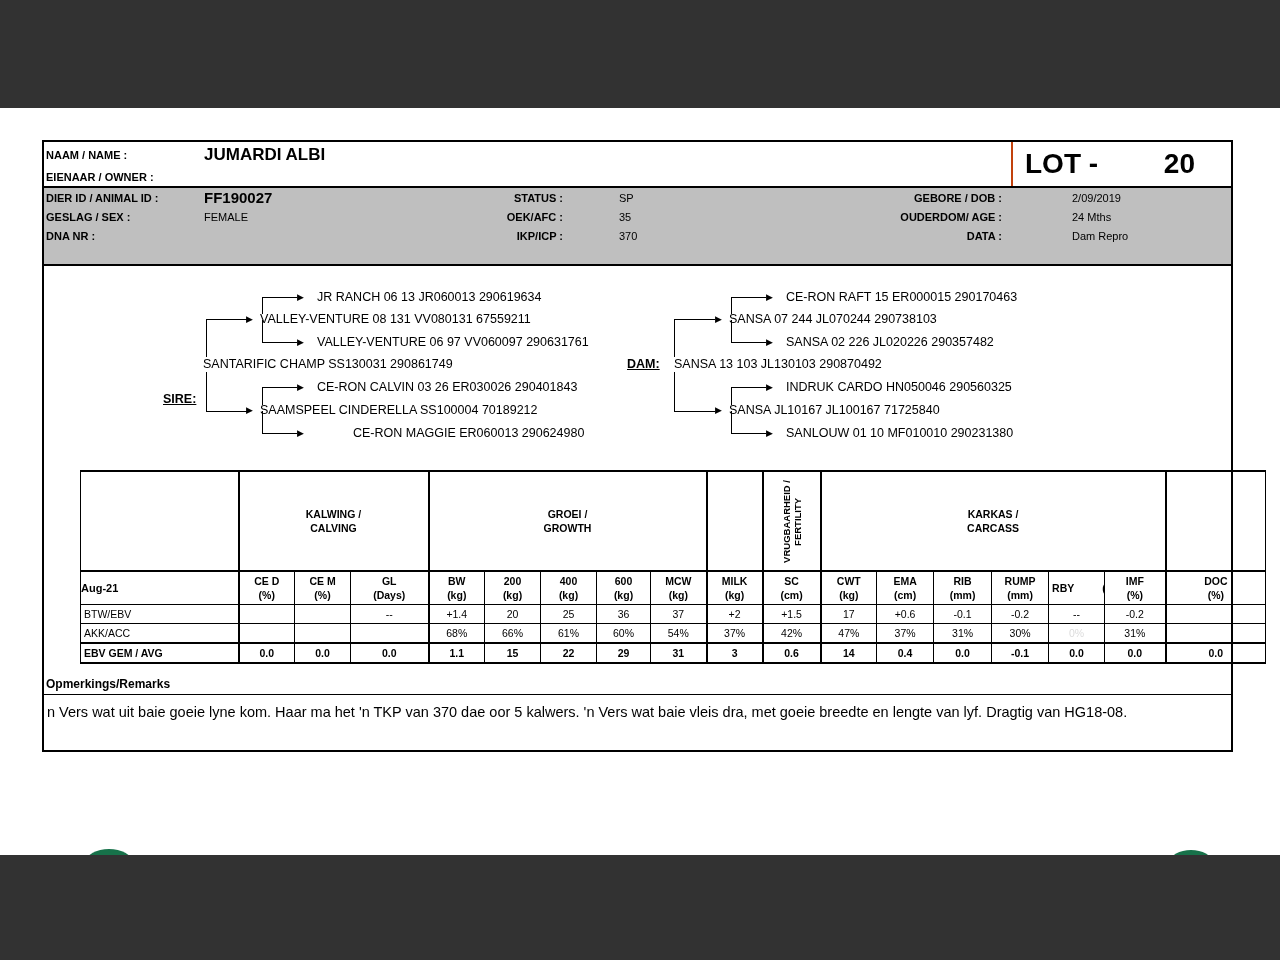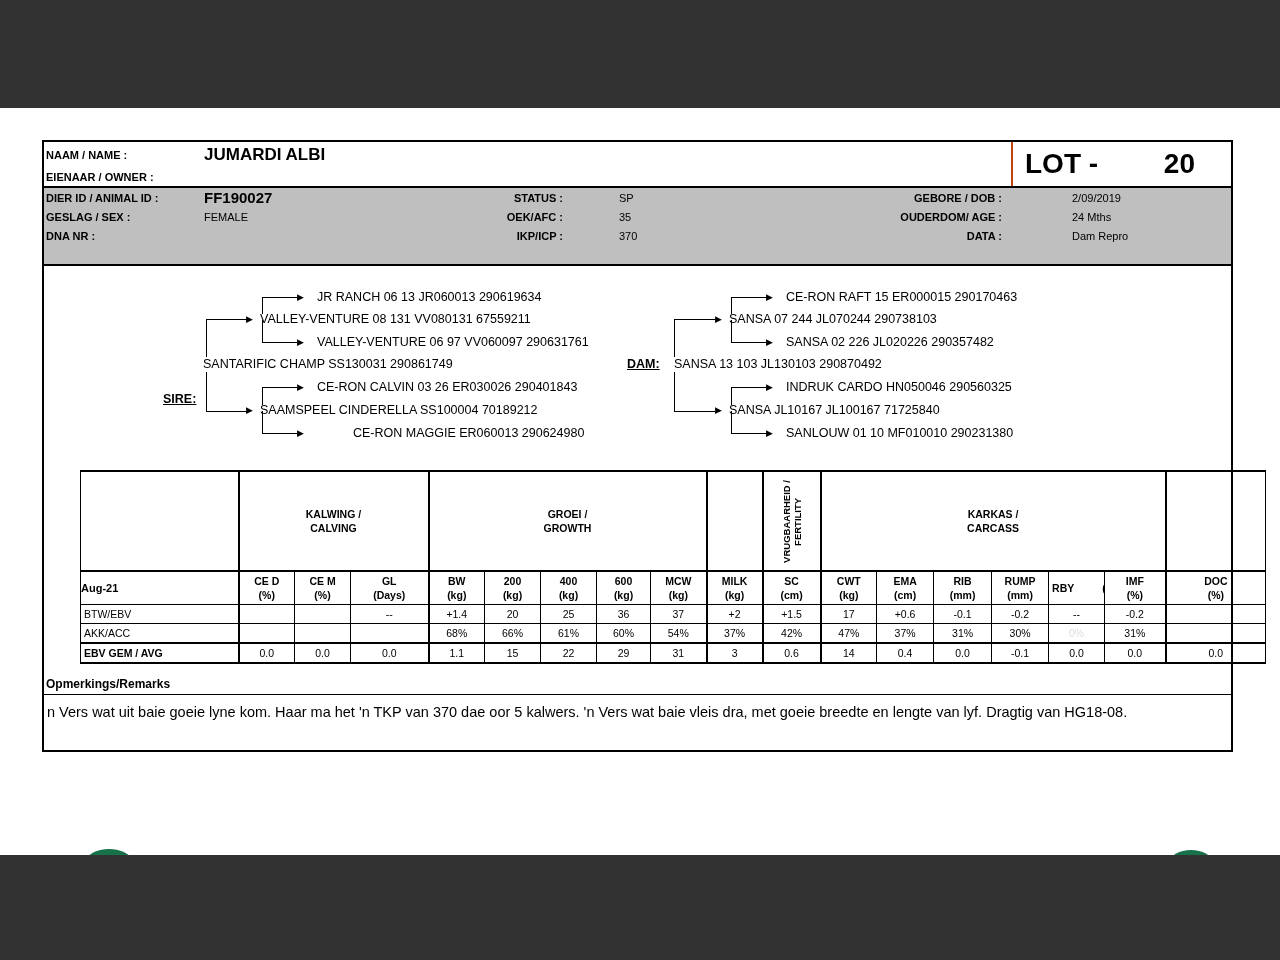--- a/index.html
+++ b/index.html
@@ -41,21 +41,21 @@
   tr.groups td{height:98px;border-top:2px solid #000;border-bottom:2px solid #000;vertical-align:middle;}
   .grp{white-space:pre-line;text-align:center;font-weight:bold;font-size:10.5px;line-height:14px;}
   .fert-txt{writing-mode:vertical-rl;transform:rotate(180deg);white-space:pre-line;
             font-weight:bold;font-size:9.5px;line-height:11px;margin:0 auto;text-align:center;}
   tr.hdr th{height:32px;font-weight:bold;vertical-align:middle;}
   .h-name,.h-unit{font-size:10.5px;line-height:14px;text-align:center;font-weight:bold;}
   th.inline div.wrap{display:flex;justify-content:space-between;padding:0 3px;font-size:10.5px;font-weight:bold;gap:28px;}
   td.date{font-size:11px;font-weight:bold;text-align:left;padding-left:3px;vertical-align:middle;}
   tr.data td{height:18px;font-size:10.5px;text-align:center;vertical-align:middle;}
   tr.data td.rl{text-align:left;padding-left:3px;}
-  tr.avg td{border-top:2px solid #000;border-bottom:2px solid #000;font-weight:normal;text-align:center;}
+  tr.avg td{border-top:2px solid #000;border-bottom:2px solid #000;font-weight:bold;text-align:center;}
   tr.avg td.rl{font-weight:bold;}
   .b2l{border-left:2px solid #000 !important;}
   td.faint{color:#dcdcdc;}
   .rem-lab{position:absolute;left:0;top:532px;width:100%;padding:3px 0 3px 2px;
            border-bottom:1.5px solid #000;box-sizing:border-box;font-size:12px;font-weight:bold;}
   .rem-txt{position:absolute;left:0;top:556px;width:1181px;padding:3px 0 0 3px;
            font-size:14.5px;line-height:22px;}
 </style>
 </head>
 <body>

